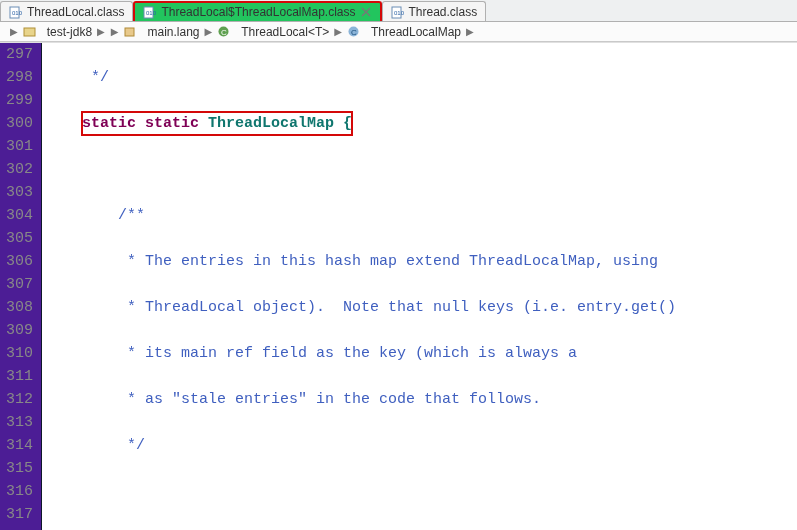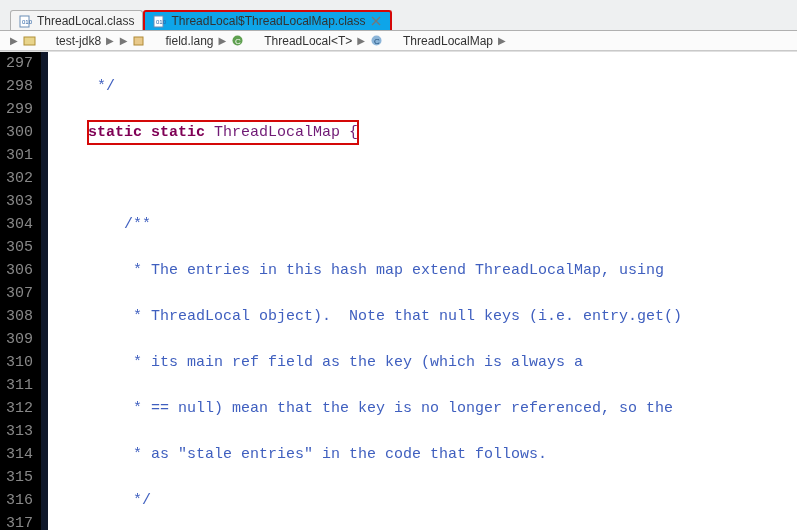--- a/index.html
+++ b/index.html
@@ -8,41 +8,41 @@
     background: #ffffff;
     width: 797px;
     height: 530px;
     overflow: hidden;
     font-size: 12px;
     color: #333;
   }
   .tabbar {
     display: flex;
     align-items: flex-end;
-    height: 31px;
+    height: 22px;
     background: #eef0f1;
     border-bottom: 1px solid #b0b0b0;
-    padding-left: 10px;
+    padding-left: 0;
     gap: 0;
   }
   .tab {
     display: flex;
     align-items: center;
     gap: 4px;
     height: 20px;
     padding: 0 8px;
     background: #f5f5f5;
     border: 1px solid #b0b0b0;
     border-bottom: none;
     border-radius: 3px 3px 0 0;
     color: #333;
     white-space: nowrap;
   }
   .tab.active {
-    background: #0ea5e9;
+    background: #22c55e;
   }
   .tab.highlight {
     border: 2px solid #d40808;
     border-bottom: none;
   }
   .tab-icon {
     width: 14px; height: 14px;
     display: inline-flex;
     align-items: center; justify-content: center;
   }
@@ -55,55 +55,55 @@
     padding-left: 8px;
     gap: 2px;
     color: #333;
   }
   .breadcrumb .sep {
     color: #777;
     font-size: 10px;
     padding: 0 2px;
   }
   .breadcrumb .crumb {
-    display: flex; gap: 20px;
+    display: flex; gap: 11px;
     padding: 0 1px;
   }
   .crumb-icon {
     width: 13px; height: 13px;
     display: inline-flex; align-items: center; justify-content: center;
   }
   .editor {
     display: flex;
     height: calc(530px - 42px);
     font-family: Consolas, "Courier New", monospace;
     font-size: 15px;
     line-height: 23px;
     border-top: 1px solid #e0e0e0;
   }
   .gutter {
-    background: #000000;
-    border-right: 7px solid #0f172a;
+    background: #4c1d95;
+    border-right: 1px solid #0f172a;
     text-align: right;
     color: #888;
     padding: 0 8px 0 6px;
     user-select: none;
     white-space: pre;
   }
   .code {
     flex: 1;
     white-space: pre;
     padding-left: 4px;
     overflow: hidden;
     position: relative;
   }
   .code-line { height: 23px; position: relative; }
   .kw { color: #7f0055; font-weight: bold; }
   .comm { color: #3f5fbf; }
-  .ident { color: #701a75; }
+  .ident { color: #0f766e; font-weight: bold; }
   .hl-box {
     outline: 2px solid #d40808;
     outline-offset: -1px;
     display: inline-block;
   }
   .close-x {
     width: 12px; height: 12px;
     display: inline-flex; align-items:center; justify-content:center;
     color: #666;
   }
@@ -128,41 +128,50 @@
           <text x="3" y="10" font-size="6" fill="#2d63a5">010</text>
         </svg>
     </span>
     <span>ThreadLocal$ThreadLocalMap.class</span>
     <span class="close-x">
       <svg width="10" height="10" viewBox="0 0 10 10">
           <path d="M1 1 L9 9 M9 1 L1 9" stroke="#777" stroke-width="1.4"></path>
         </svg>
     </span>
   </div>
+  <div class="tab">
+    <span class="tab-icon">
+      <svg width="14" height="14" viewBox="0 0 14 14">
+          <rect x="1" y="2" width="9" height="11" fill="#fff" stroke="#6a8db5"></rect>
+          <text x="3" y="10" font-size="6" fill="#2d63a5">010</text>
+        </svg>
+    </span>
+    <span>Thread.class</span>
+  </div>
 </div>
 
 <div class="breadcrumb">
   <span class="sep">▶</span>
   <span class="crumb">
     <span class="crumb-icon">
       <svg width="13" height="13">
           <rect x="1" y="3" width="11" height="8" fill="#e8d48b" stroke="#b09037"></rect>
         </svg>
     </span>
     <span>test-jdk8</span>
   </span>
   <span class="sep">▶</span>
   <span class="sep">▶</span>
   <span class="crumb">
     <span class="crumb-icon">
       <svg width="13" height="13">
           <rect x="2" y="3" width="9" height="8" fill="#e8c98b" stroke="#b08a37"></rect>
         </svg>
     </span>
-    <span>field.lang</span>
+    <span>main.lang</span>
   </span>
   <span class="sep">▶</span>
   <span class="crumb">
     <span class="crumb-icon">
       <svg width="13" height="13">
           <circle cx="6.5" cy="6.5" r="5" fill="#5fa050"></circle>
           <text x="4" y="10" font-size="8" fill="#fff">C</text>
         </svg>
     </span>
     <span>ThreadLocal&lt;T&gt;</span>
@@ -203,21 +212,20 @@
 316
 317</div>
   <div class="code">
 <div class="code-line"><span class="comm">     */</span></div>
 <div class="code-line">    <span class="hl-box"><span class="kw">static</span><span class="kw"> static</span><span class="ident"> ThreadLocalMap {</span></span></div>
 <div class="code-line"><span></span></div>
 <div class="code-line"><span class="comm">        /**</span></div>
 <div class="code-line"><span class="comm">         * The entries in this hash map extend ThreadLocalMap, using</span></div>
 <div class="code-line"><span class="comm">         * ThreadLocal object).  Note that null keys (i.e. entry.get()</span></div>
 <div class="code-line"><span class="comm">         * its main ref field as the key (which is always a</span></div>
-<div class="code-line"><span class="comm">         * == null) mean that the key is no longer referenced, so the</span></div>
 <div class="code-line"><span class="comm">         * as "stale entries" in the code that follows.</span></div>
 <div class="code-line"><span class="comm">         */</span></div>
 
 
 
 
 
 
 
 

